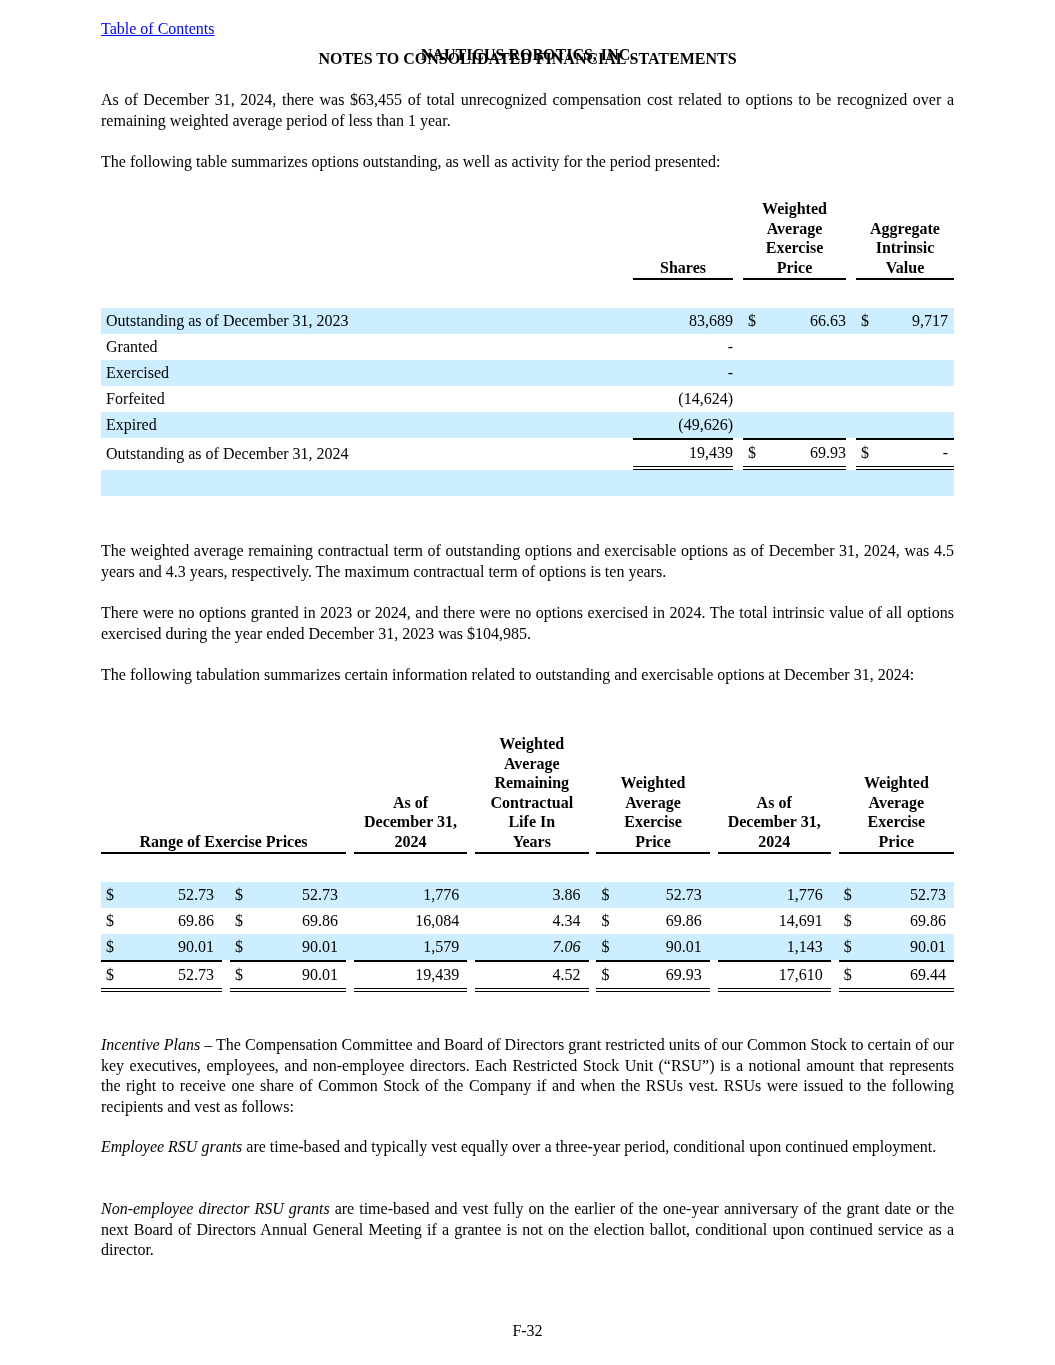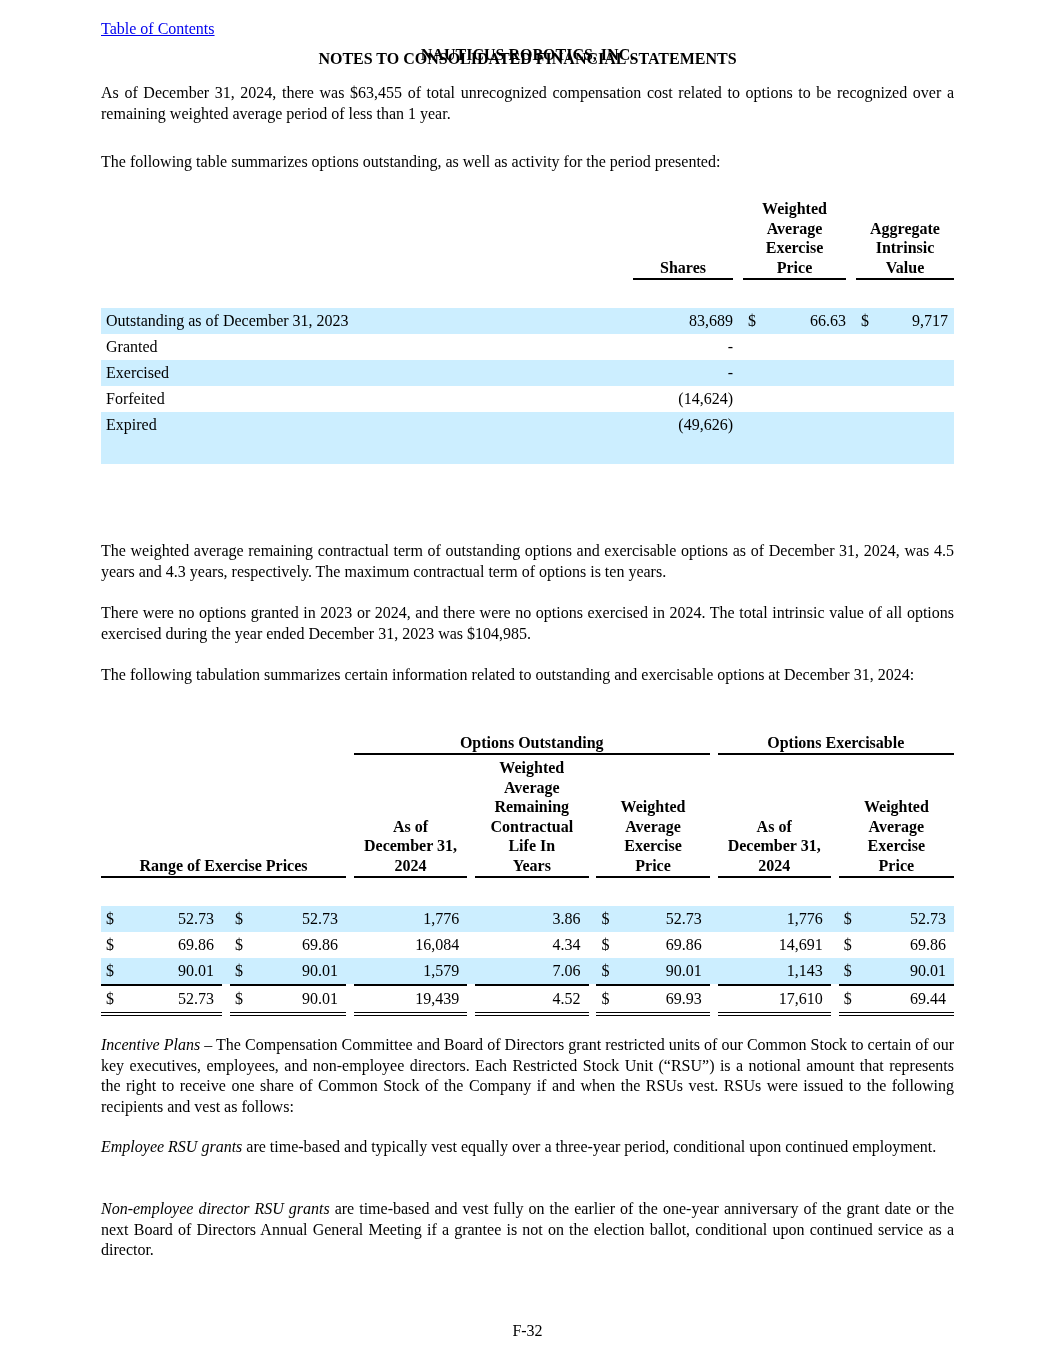--- a/index.html
+++ b/index.html
@@ -34,21 +34,21 @@
   .pf { position: absolute; left: 0; width: 1055px; top: 1321px; text-align: center; }
 </style>
 </head>
 <body>
 
 <a class="toc" href="#">Table of Contents</a>
 
 <div class="hdr" style="top:45px">NAUTICUS ROBOTICS, INC.</div>
 <div class="hdr" style="top:49px">NOTES TO CONSOLIDATED FINANCIAL STATEMENTS</div>
 
-<p class="para" style="top:83px">As of December 31, 2024, there was $63,455 of total unrecognized compensation cost related to options to be recognized over a remaining weighted average period of less than 1 year.</p>
+<p class="para" style="top:90px">As of December 31, 2024, there was $63,455 of total unrecognized compensation cost related to options to be recognized over a remaining weighted average period of less than 1 year.</p>
 <p class="para" style="top:152px">The following table summarizes options outstanding, as well as activity for the period presented:</p>
 
 <table id="t1">
   <colgroup>
     <col style="width:532px">
       <col style="width:100px">
       <col style="width:10px">
     <col style="width:22px">
       <col style="width:81px">
       <col style="width:10px">
@@ -121,20 +121,30 @@
       <tr class="shade">
         <td class="lbl">Expired</td>
         <td class="r">(49,626)</td>
         <td class="gap"></td>
         <td class="dol"></td>
         <td class="r"></td>
         <td class="gap"></td>
         <td class="dol"></td>
         <td class="r" style="padding-right: 6px;"></td>
       </tr>
+      <tr>
+        <td class="lbl">Outstanding as of December 31, 2024</td>
+        <td class="r top1 dbl">19,439</td>
+        <td class="gap"></td>
+        <td class="dol top1 dbl">$</td>
+        <td class="r top1 dbl">69.93</td>
+        <td class="gap"></td>
+        <td class="dol top1 dbl">$</td>
+        <td class="r top1 dbl" style="padding-right: 6px;">-</td>
+      </tr>
       <tr class="shade">
         <td class="lbl"></td>
         <td class="r"></td>
         <td class="gap"></td>
         <td class="dol"></td>
         <td class="r"></td>
         <td class="gap"></td>
         <td class="dol"></td>
         <td class="r" style="padding-right: 6px;"></td>
       </tr>
@@ -159,26 +169,20 @@
       <col style="width:7px">
     <col style="width:22px">
       <col style="width:92px">
       <col style="width:7px">
     <col style="width:114px">
       <col style="width:7px">
     <col style="width:22px">
       <col style="width:94px">
   </colgroup>
   <thead>
-    <tr style="height:24px">
-      <th colspan="6"></th>
-      <th colspan="6" class="ul"><span>Options Outstanding</span></th>
-      <th></th>
-      <th colspan="4" class="ul"><span>Options Exercisable</span></th>
-    </tr>
     <tr>
       <th colspan="5" class="ul" style="padding-bottom:1px"><span>Range of Exercise Prices</span></th>
       <th></th>
       <th class="ul">
         <span>As of</span><br>
         <span>December 31,</span><br>
         <span>2024</span>
       </th>
       <th></th>
       <th class="ul" style="padding-top:3px">
@@ -255,21 +259,21 @@
       </tr>
       <tr class="shade">
         <td class="dol">$</td>
         <td class="r" style="padding-right: 8px;">90.01</td>
         <td class="gap"></td>
         <td class="dol">$</td>
         <td class="r" style="padding-right: 8px;">90.01</td>
         <td class="gap"></td>
         <td class="r" style="padding-right: 8px;">1,579</td>
         <td class="gap"></td>
-        <td class="r" style="padding-right: 8px;">7.06</td>
+        <td class="r" style="padding-right: 8px; font-style: italic;">7.06</td>
         <td class="gap"></td>
         <td class="dol">$</td>
         <td class="r" style="padding-right: 8px;">90.01</td>
         <td class="gap"></td>
         <td class="r" style="padding-right: 8px;">1,143</td>
         <td class="gap"></td>
         <td class="dol">$</td>
         <td class="r" style="padding-right: 8px;">90.01</td>
       </tr>
       <tr>

